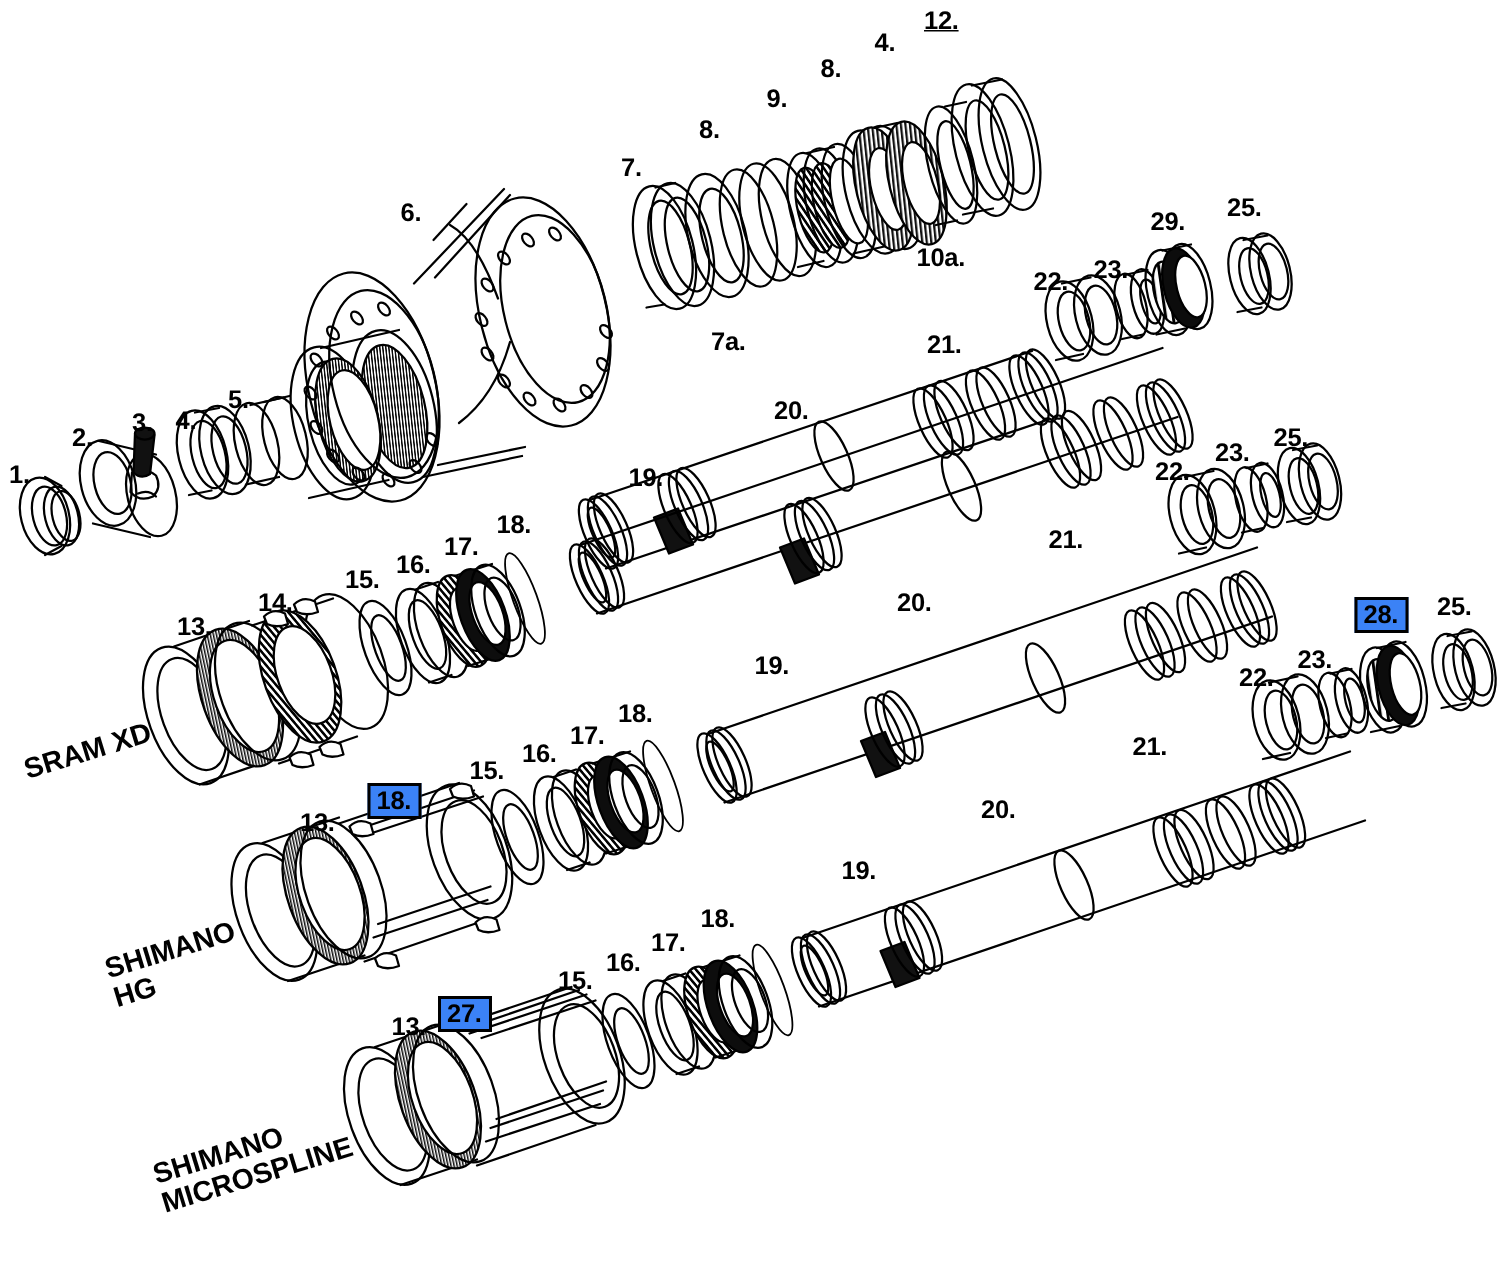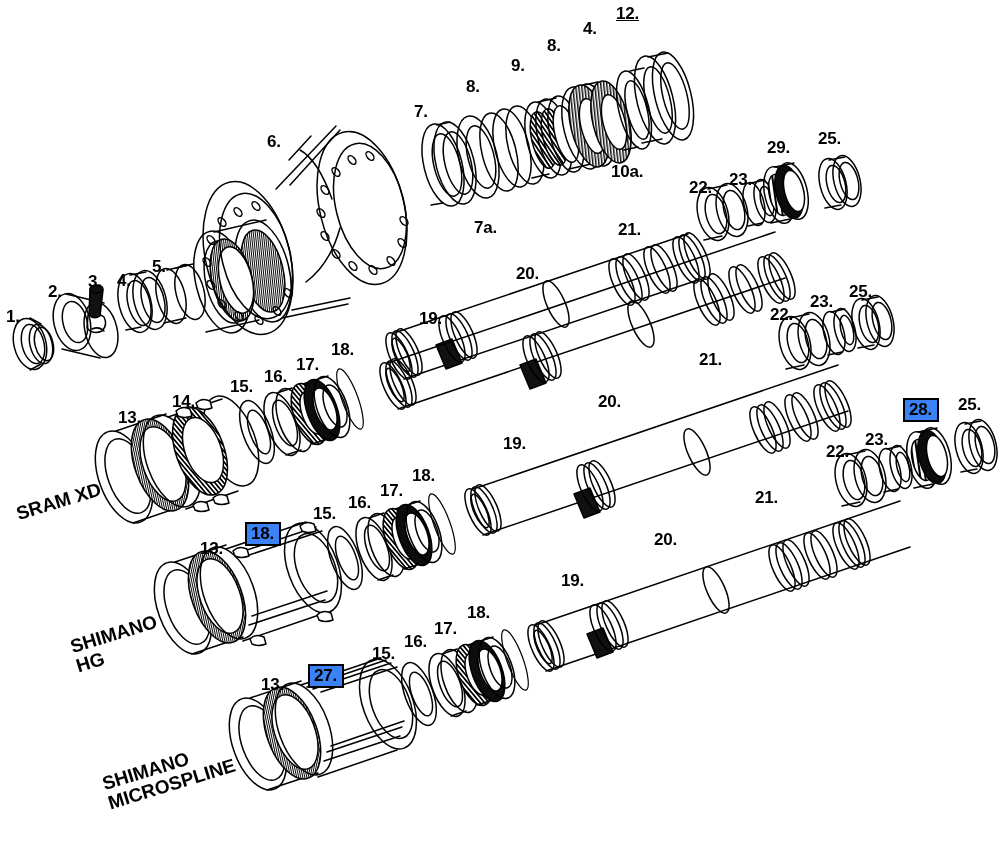--- a/index.html
+++ b/index.html
@@ -549,21 +549,21 @@
       <div class="lbl" style="left: 348px; top: 494px;">16.</div>
       <div class="lbl" style="left: 380px; top: 482px;">17.</div>
       <div class="lbl" style="left: 412px; top: 467px;">18.</div>
       <div class="lbl" style="left: 503px; top: 435px;">19.</div>
       <div class="lbl" style="left: 598px; top: 393px;">20.</div>
       <div class="lbl" style="left: 699px; top: 351px;">21.</div>
       <div class="lbl" style="left: 770px; top: 306px;">22.</div>
       <div class="lbl" style="left: 810px; top: 293px;">23.</div>
       <div class="lbl" style="left: 849px; top: 283px;">25.</div>
       <div class="lbl" style="left: 261px; top: 676px;">13.</div>
-      <div class="lbl boxed" style="left: 308px; top: 664px;">27.</div>
+      <div class="lbl boxed" style="left: 292px; top: 664px;">27.</div>
       <div class="lbl" style="left: 372px; top: 645px;">15.</div>
       <div class="lbl" style="left: 404px; top: 633px;">16.</div>
       <div class="lbl" style="left: 434px; top: 620px;">17.</div>
       <div class="lbl" style="left: 467px; top: 604px;">18.</div>
       <div class="lbl" style="left: 561px; top: 572px;">19.</div>
       <div class="lbl" style="left: 654px; top: 531px;">20.</div>
       <div class="lbl" style="left: 755px; top: 489px;">21.</div>
       <div class="lbl" style="left: 826px; top: 443px;">22.</div>
       <div class="lbl" style="left: 865px; top: 431px;">23.</div>
       <div class="lbl boxed" style="left: 903px; top: 398px;">28.</div>

